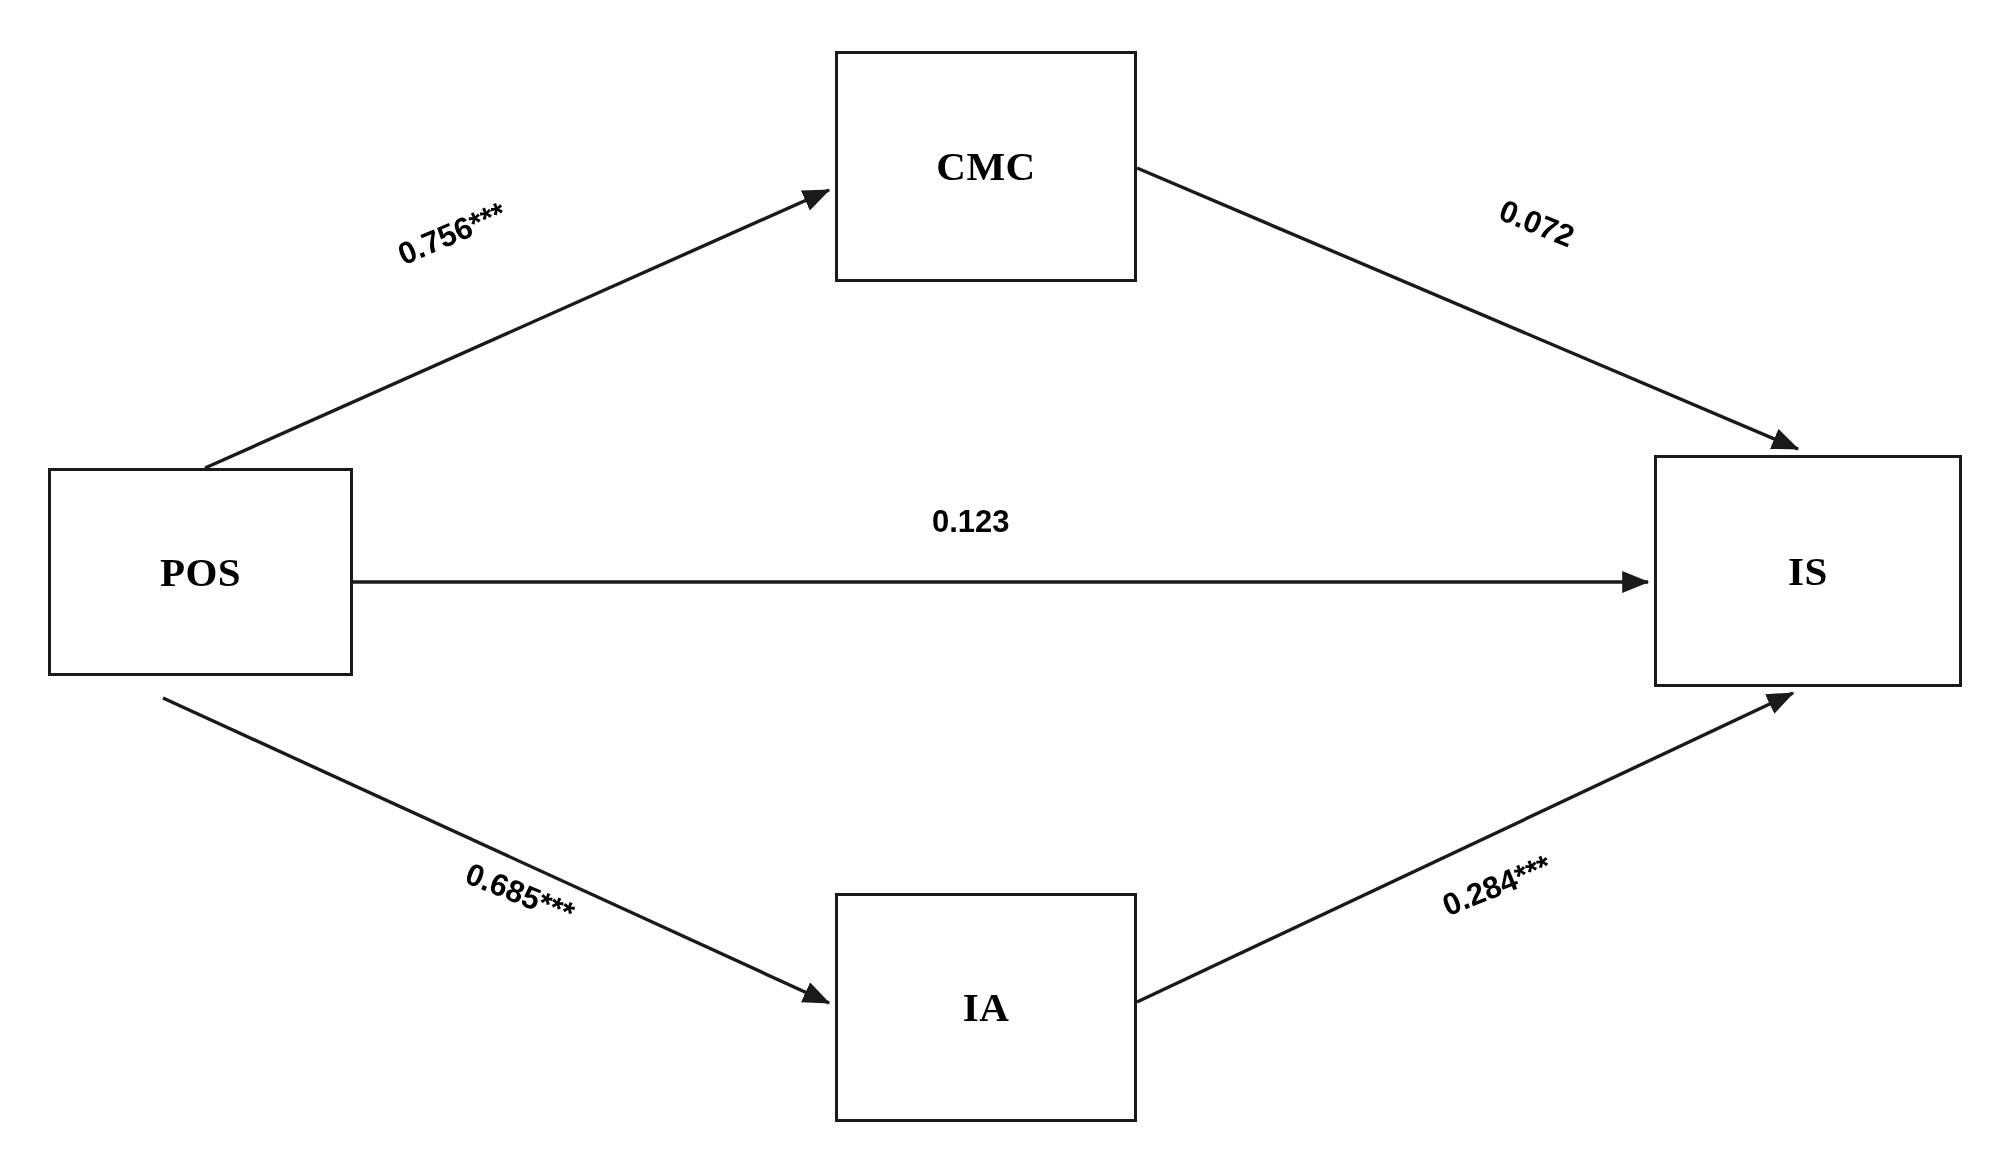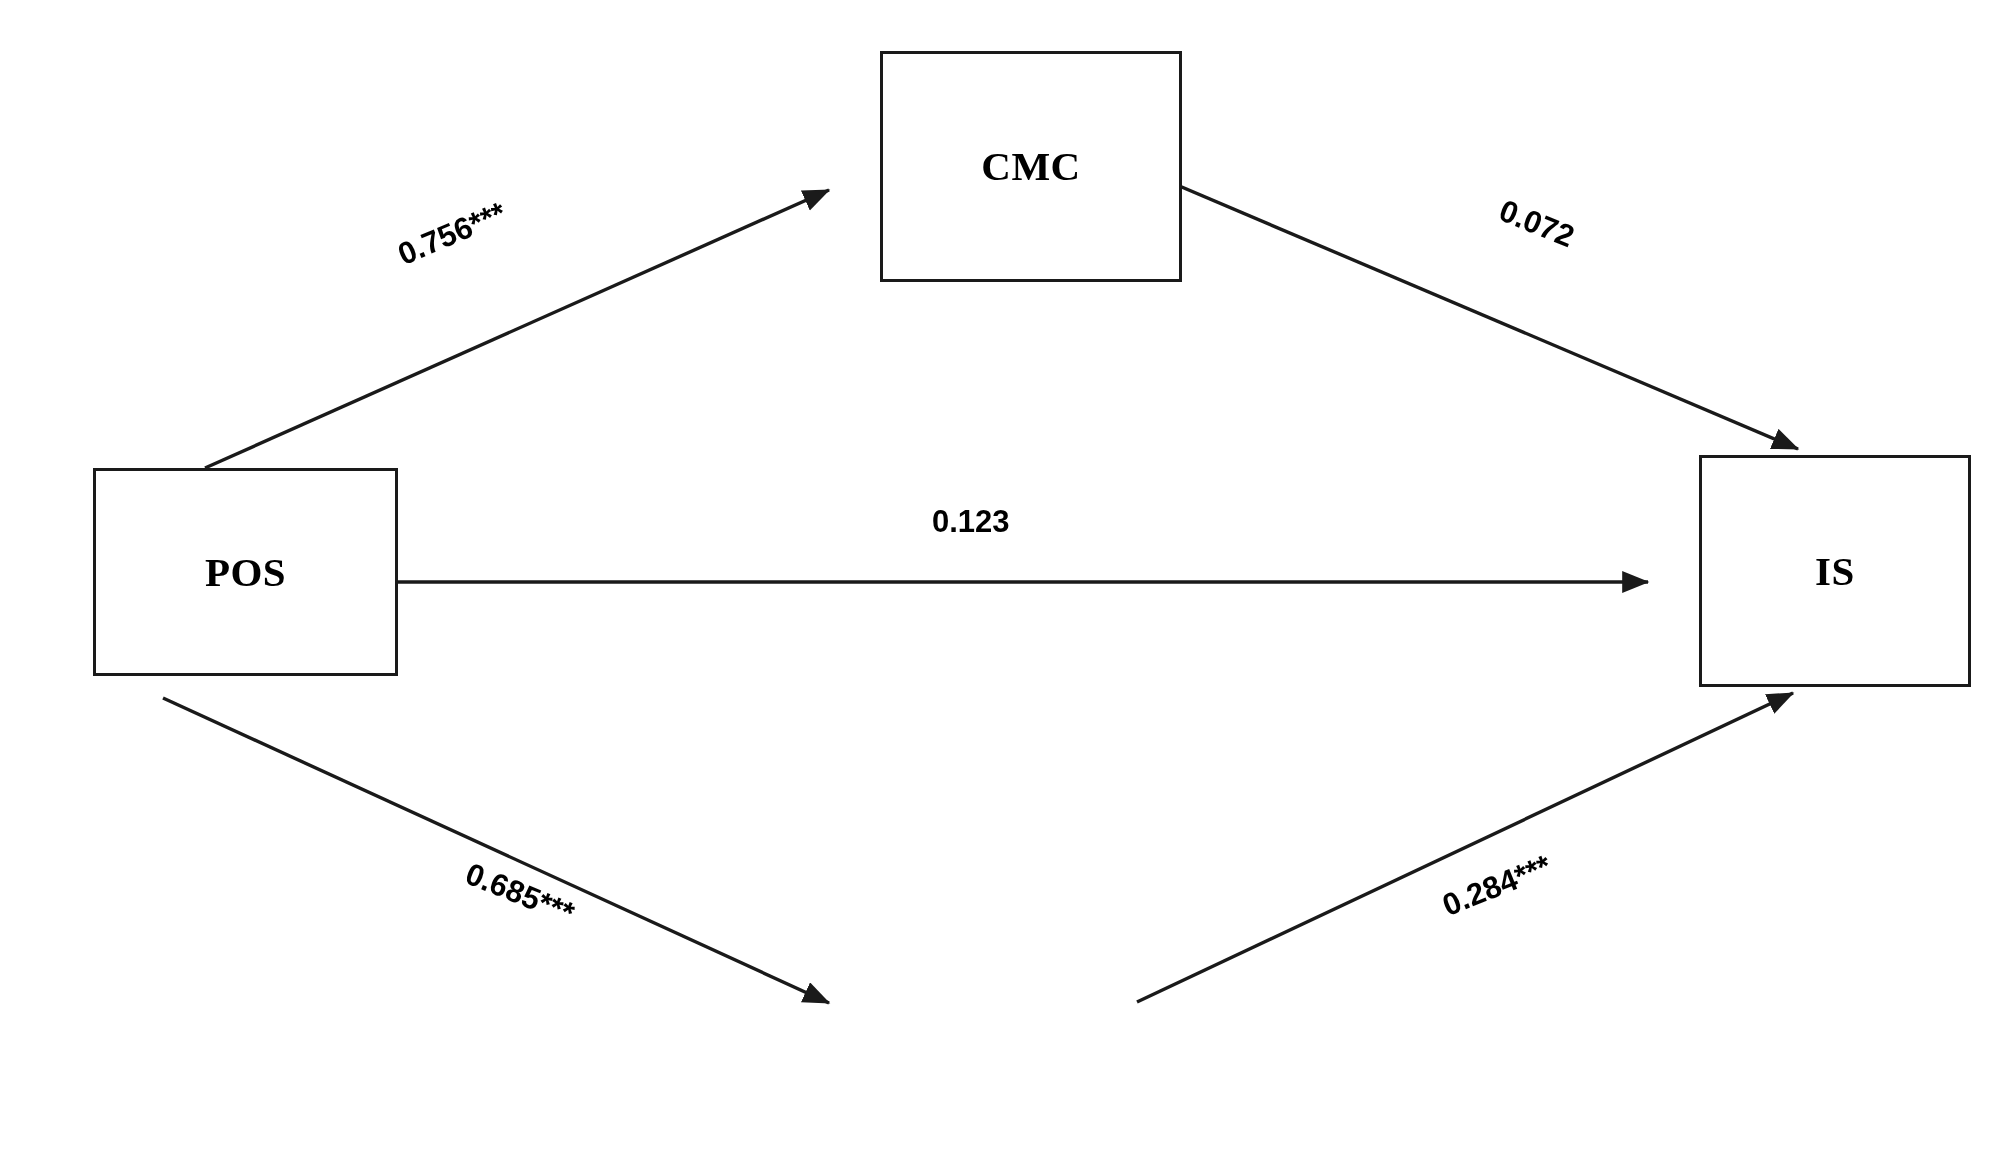--- a/index.html
+++ b/index.html
@@ -28,21 +28,20 @@
     height: 1169px;
   }
   .node-box {
     position: absolute;
     box-sizing: border-box;
     border: 3px solid #1a1a1a;
     background: #ffffff;
     display: flex;
     align-items: center;
     justify-content: center;
-    margin-left: 45px;
   }
   .node-label {
     font-family: "Liberation Serif", serif;
     font-weight: bold;
     font-size: 41px;
     color: #000000;
     letter-spacing: 0.5px;
     line-height: 1;
   }
   .edge-label {
@@ -80,22 +79,25 @@
   </svg>
 
   <div class="node-box" style="left:48px; top:468px; width:305px; height:208px;">
     <span class="node-label">POS</span>
   </div>
 
   <div class="node-box" style="left:835px; top:51px; width:302px; height:231px;">
     <span class="node-label">CMC</span>
   </div>
 
+  <div class="node-box" style="left:835px; top:893px; width:302px; height:229px;">
+    <span class="node-label">IA</span>
+  </div>
 
-  <div class="node-box" style="left:1654px; top:455px; width:272px; height:232px;">
+  <div class="node-box" style="left:1654px; top:455px; width:308px; height:232px;">
     <span class="node-label">IS</span>
   </div>
 
   <div class="edge-label" style="left:395px; top:218px; transform:rotate(-23deg);">0.756***</div>
 
   <div class="edge-label" style="left:1498px; top:208px; transform:rotate(22deg);">0.072</div>
 
   <div class="edge-label" style="left:932px; top:506px; transform:rotate(0deg);">0.123</div>
 
   <div class="edge-label" style="left:463px; top:878px; transform:rotate(22deg);">0.685***</div>

